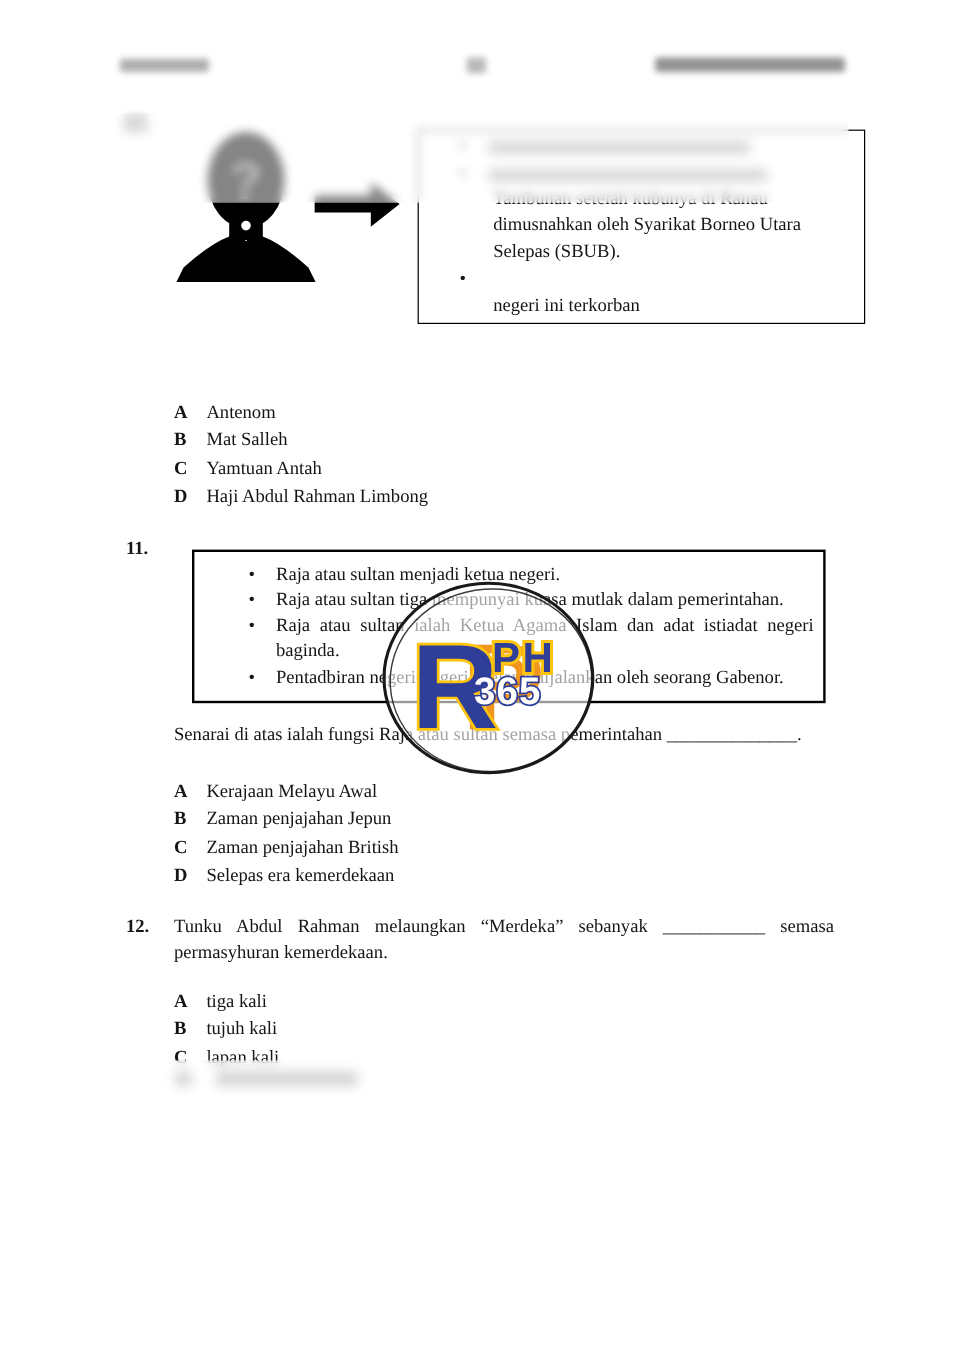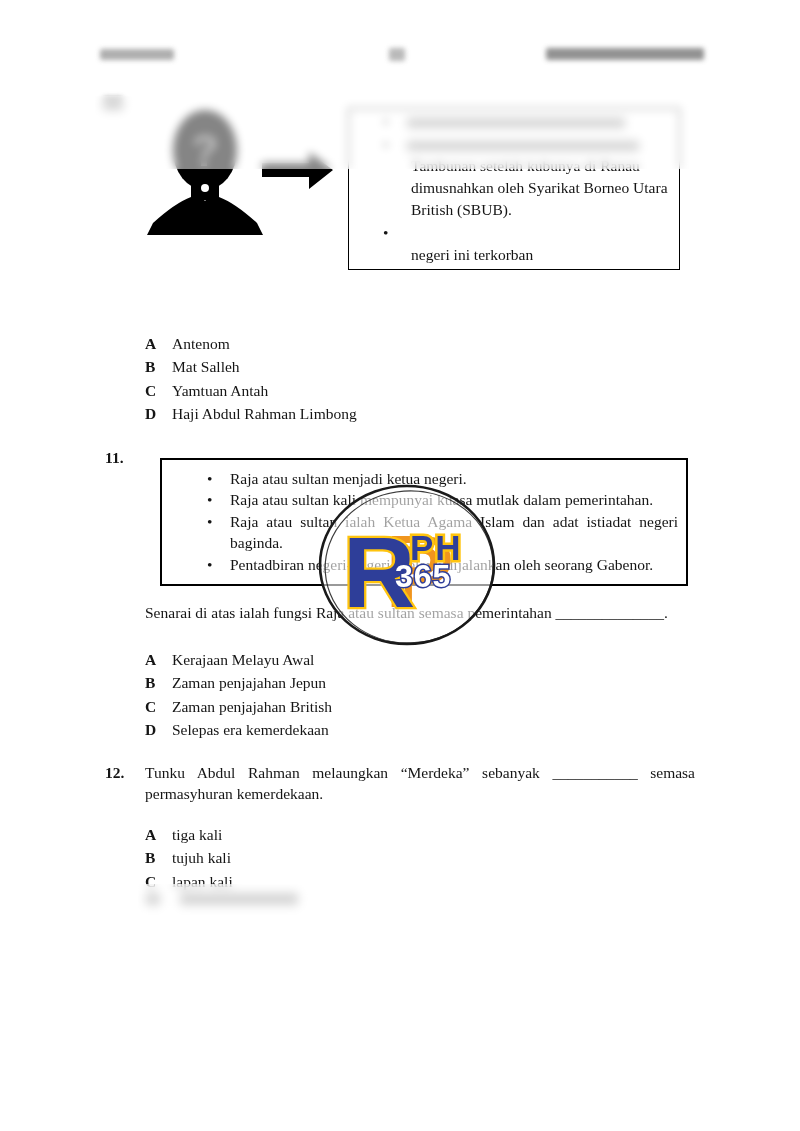--- a/index.html
+++ b/index.html
@@ -37,28 +37,28 @@
     <rect x="46" y="58" width="28" height="32" fill="#000"></rect>
     <path d="M2,125 L8,113 Q30,93 46,87 L50,80 L60,91 L70,80 L74,87 Q90,93 112,113 L118,125 Z" fill="#000"></path>
     <text x="60" y="56" text-anchor="middle" font-family="Liberation Sans, sans-serif" font-size="44" font-weight="bold" fill="#7d7d7d">?</text>
     <circle cx="60" cy="78" r="4" fill="#ffffff"></circle>
   </svg>
 
   <svg class="abs" style="left:262px;top:150px;" width="72" height="40" viewBox="0 0 72 40">
     <polygon points="0,13 47,13 47,2 71,20 47,39 47,27 0,27" fill="#000"></polygon>
   </svg>
 
-  <div class="box" style="left:348px;top:108px;width:332px;height:162px;padding-left:21px;">
+  <div class="box" style="left:348px;top:108px;width:373px;height:162px;padding-left:21px;">
     <span class="dot abs" style="left:34px;top:2px;">•</span>
     <div class="redact" style="left:58px;top:9px;width:218px;height:10px;"></div>
     <span class="dot abs" style="left:34px;top:25px;">•</span>
     <div class="redact" style="left:58px;top:32px;width:232px;height:10px;"></div>
     <span class="t abs" style="left:62px;top:46px;">Tambunan setelah kubunya di Ranau</span>
     <span class="t abs" style="left:62px;top:68px;">dimusnahkan oleh Syarikat Borneo Utara</span>
-    <span class="t abs" style="left:62px;top:90px;">British (SBUB).</span>
+    <span class="t abs" style="left:62px;top:90px;">Selepas (SBUB).</span>
     <span class="dot abs" style="left:34px;top:113px;">•</span>
     <span class="t abs" style="left:62px;top:135px;">negeri ini terkorban</span>
   </div>
 
   <div class="blurband" style="left:95px;top:96px;width:612px;height:73px;"></div>
 
   <div class="opt" style="left:145px;top:333px;">
     <span class="letter">A</span>
     <span class="text">Antenom</span>
   </div>
@@ -73,21 +73,21 @@
   <div class="opt" style="left:145px;top:403px;">
     <span class="letter">D</span>
     <span class="text">Haji Abdul Rahman Limbong</span>
   </div>
 
   <span class="t abs bold" style="left:105px;top:447px;">11.</span>
   <div class="box box11" style="left:160px;top:458px;width:528px;height:128px;">
     <span class="dot abs" style="left:45px;top:8px;">•</span>
     <span class="t abs" style="left:68px;top:8px;">Raja atau sultan menjadi ketua negeri.</span>
     <span class="dot abs" style="left:45px;top:29px;">•</span>
-    <span class="t abs" style="left:68px;top:29px;">Raja atau sultan kali mempunyai kuasa mutlak dalam pemerintahan.</span>
+    <span class="t abs" style="left:68px;top:29px;">Raja atau sultan tiga mempunyai kuasa mutlak dalam pemerintahan.</span>
     <span class="dot abs" style="left:45px;top:51px;">•</span>
     <span class="jline abs" style="left:68px;top:51px;width:448px;">Raja atau sultan ialah Ketua Agama Islam dan adat istiadat negeri</span>
     <span class="t abs" style="left:68px;top:72px;">baginda.</span>
     <span class="dot abs" style="left:45px;top:94px;">•</span>
     <span class="t abs" style="left:68px;top:94px;">Pentadbiran negeri-negeri Melayu dijalankan oleh seorang Gabenor.</span>
   </div>
 
   <span class="t abs" style="left:145px;top:602px;">Senarai di atas ialah fungsi Raja atau sultan semasa pemerintahan ______________.</span>
   <div class="opt" style="left:145px;top:649px;">
     <span class="letter">A</span>

